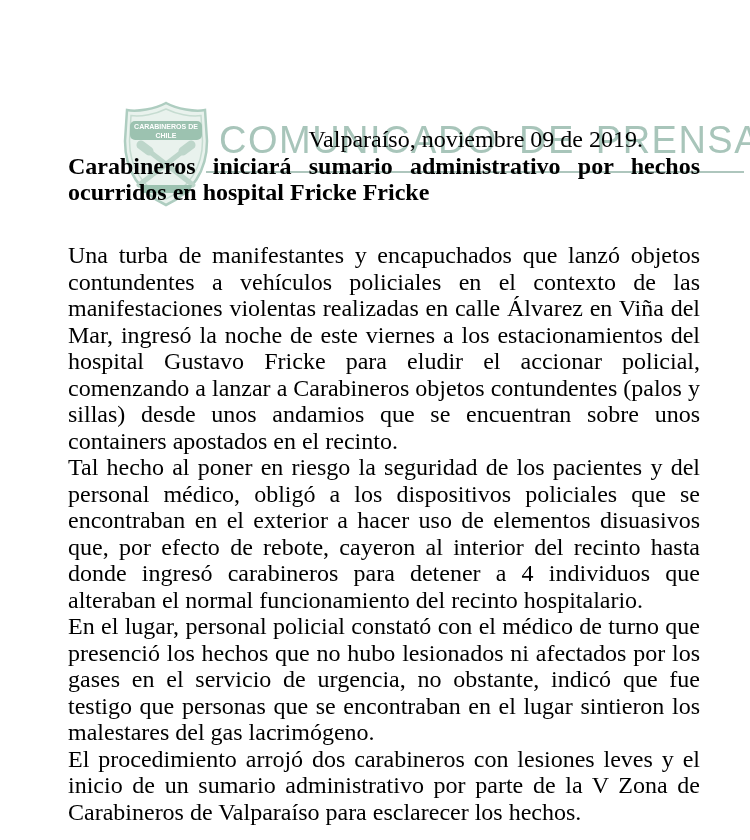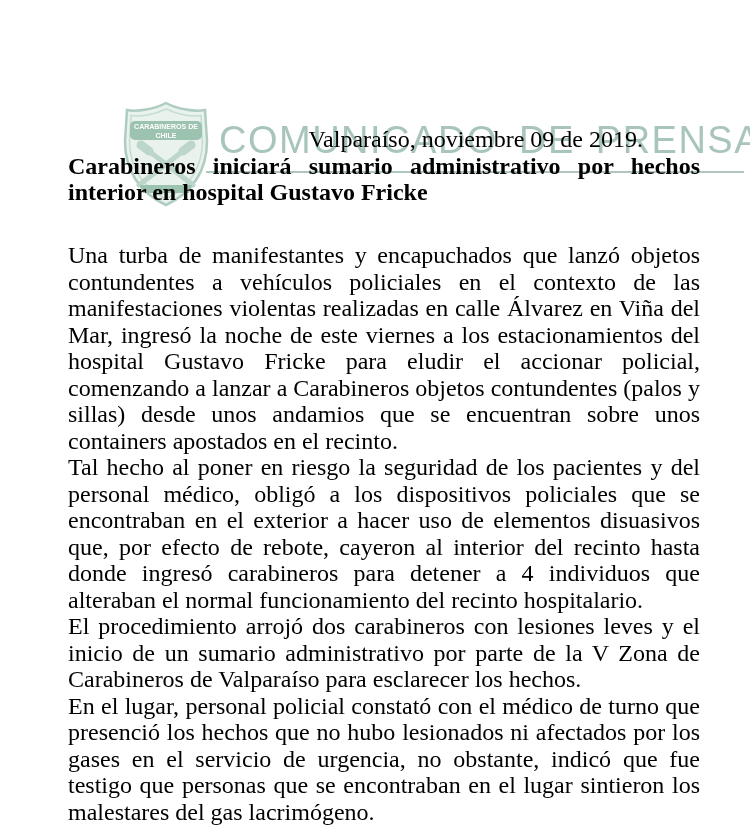--- a/index.html
+++ b/index.html
@@ -96,23 +96,23 @@
       <line x1="75" y1="46" x2="67" y2="52" stroke-width="9"></line>
     </g>
 
     <path d="M24 86 L76 86 L73 94 L27 94 Z" fill="#9cc2b0"></path>
   </svg>
 
   <div class="content">
 
     <p class="date-line">Valparaíso, noviembre 09 de 2019.</p>
 
-    <h1 class="doc-title">Carabineros iniciará sumario administrativo por hechos interior en hospital Gustavo Fricke</h1>
+    <h1 class="doc-title">Carabineros iniciará sumario administrativo por hechos ocurridos en hospital Fricke Fricke</h1>
 
     <div class="body-text">
       <p>Una turba de manifestantes y encapuchados que lanzó objetos contundentes a vehículos policiales en el contexto de las manifestaciones violentas realizadas en calle Álvarez en Viña del Mar, ingresó la noche de este viernes a los estacionamientos del hospital Gustavo Fricke para eludir el accionar policial, comenzando a lanzar a Carabineros objetos contundentes (palos y sillas) desde unos andamios que se encuentran sobre unos containers apostados en el recinto.</p>
       <p>Tal hecho al poner en riesgo la seguridad de los pacientes y del personal médico, obligó a los dispositivos policiales que se encontraban en el exterior a hacer uso de elementos disuasivos que, por efecto de rebote, cayeron al interior del recinto hasta donde ingresó carabineros para detener a 4 individuos que alteraban el normal funcionamiento del recinto hospitalario.</p>
+      <p>En el lugar, personal policial constató con el médico de turno que presenció los hechos que no hubo lesionados ni afectados por los gases en el servicio de urgencia, no obstante, indicó que fue testigo que personas que se encontraban en el lugar sintieron los malestares del gas lacrimógeno.</p>
       <p>El procedimiento arrojó dos carabineros con lesiones leves y el inicio de un sumario administrativo por parte de la V Zona de Carabineros de Valparaíso para esclarecer los hechos.</p>
-      <p>En el lugar, personal policial constató con el médico de turno que presenció los hechos que no hubo lesionados ni afectados por los gases en el servicio de urgencia, no obstante, indicó que fue testigo que personas que se encontraban en el lugar sintieron los malestares del gas lacrimógeno.</p>
     </div>
 
   </div>
 </div>
 
 </body></html>

